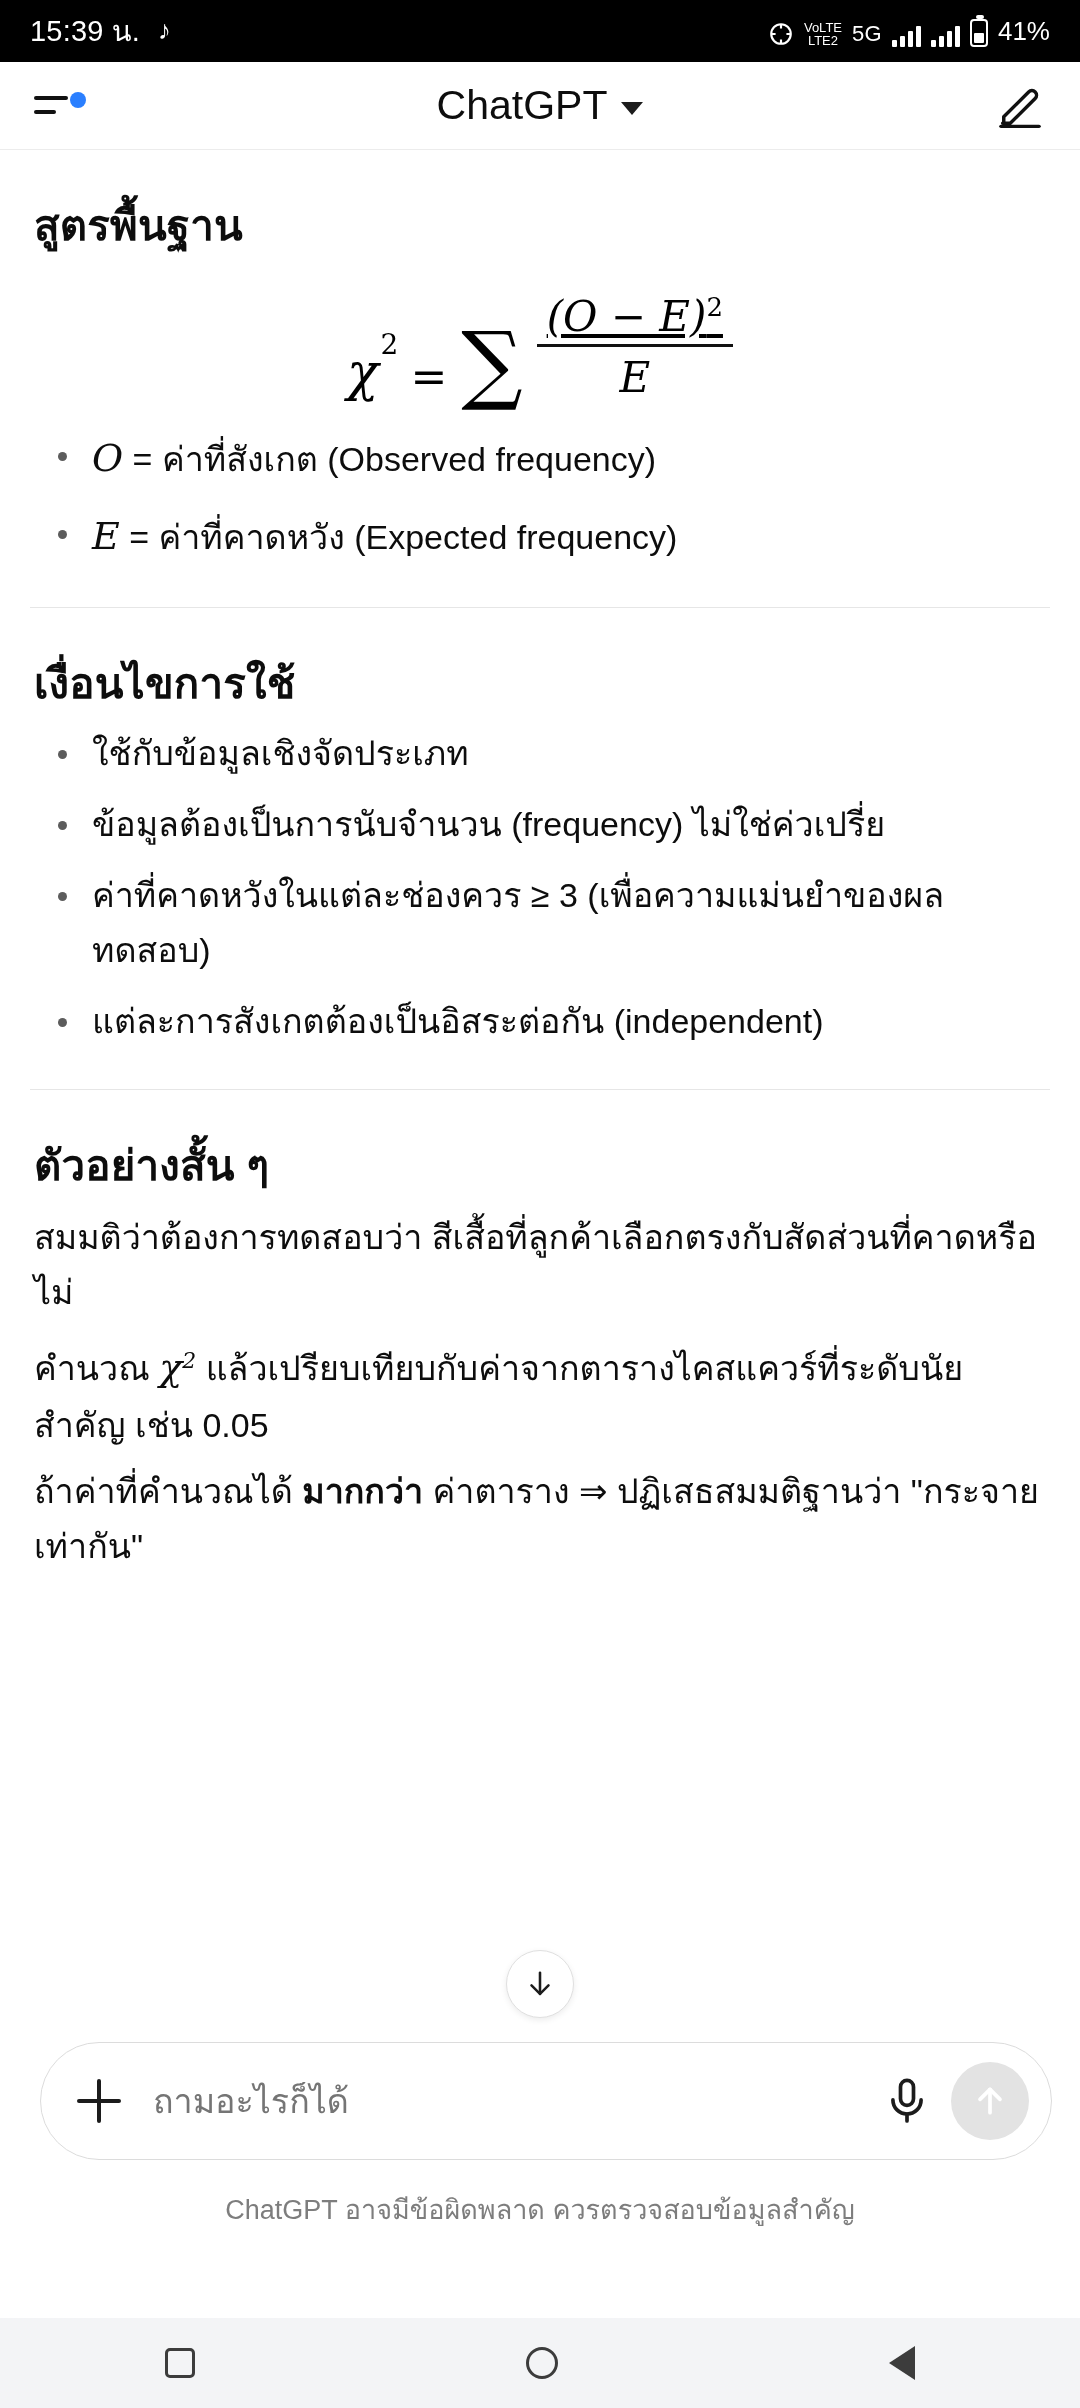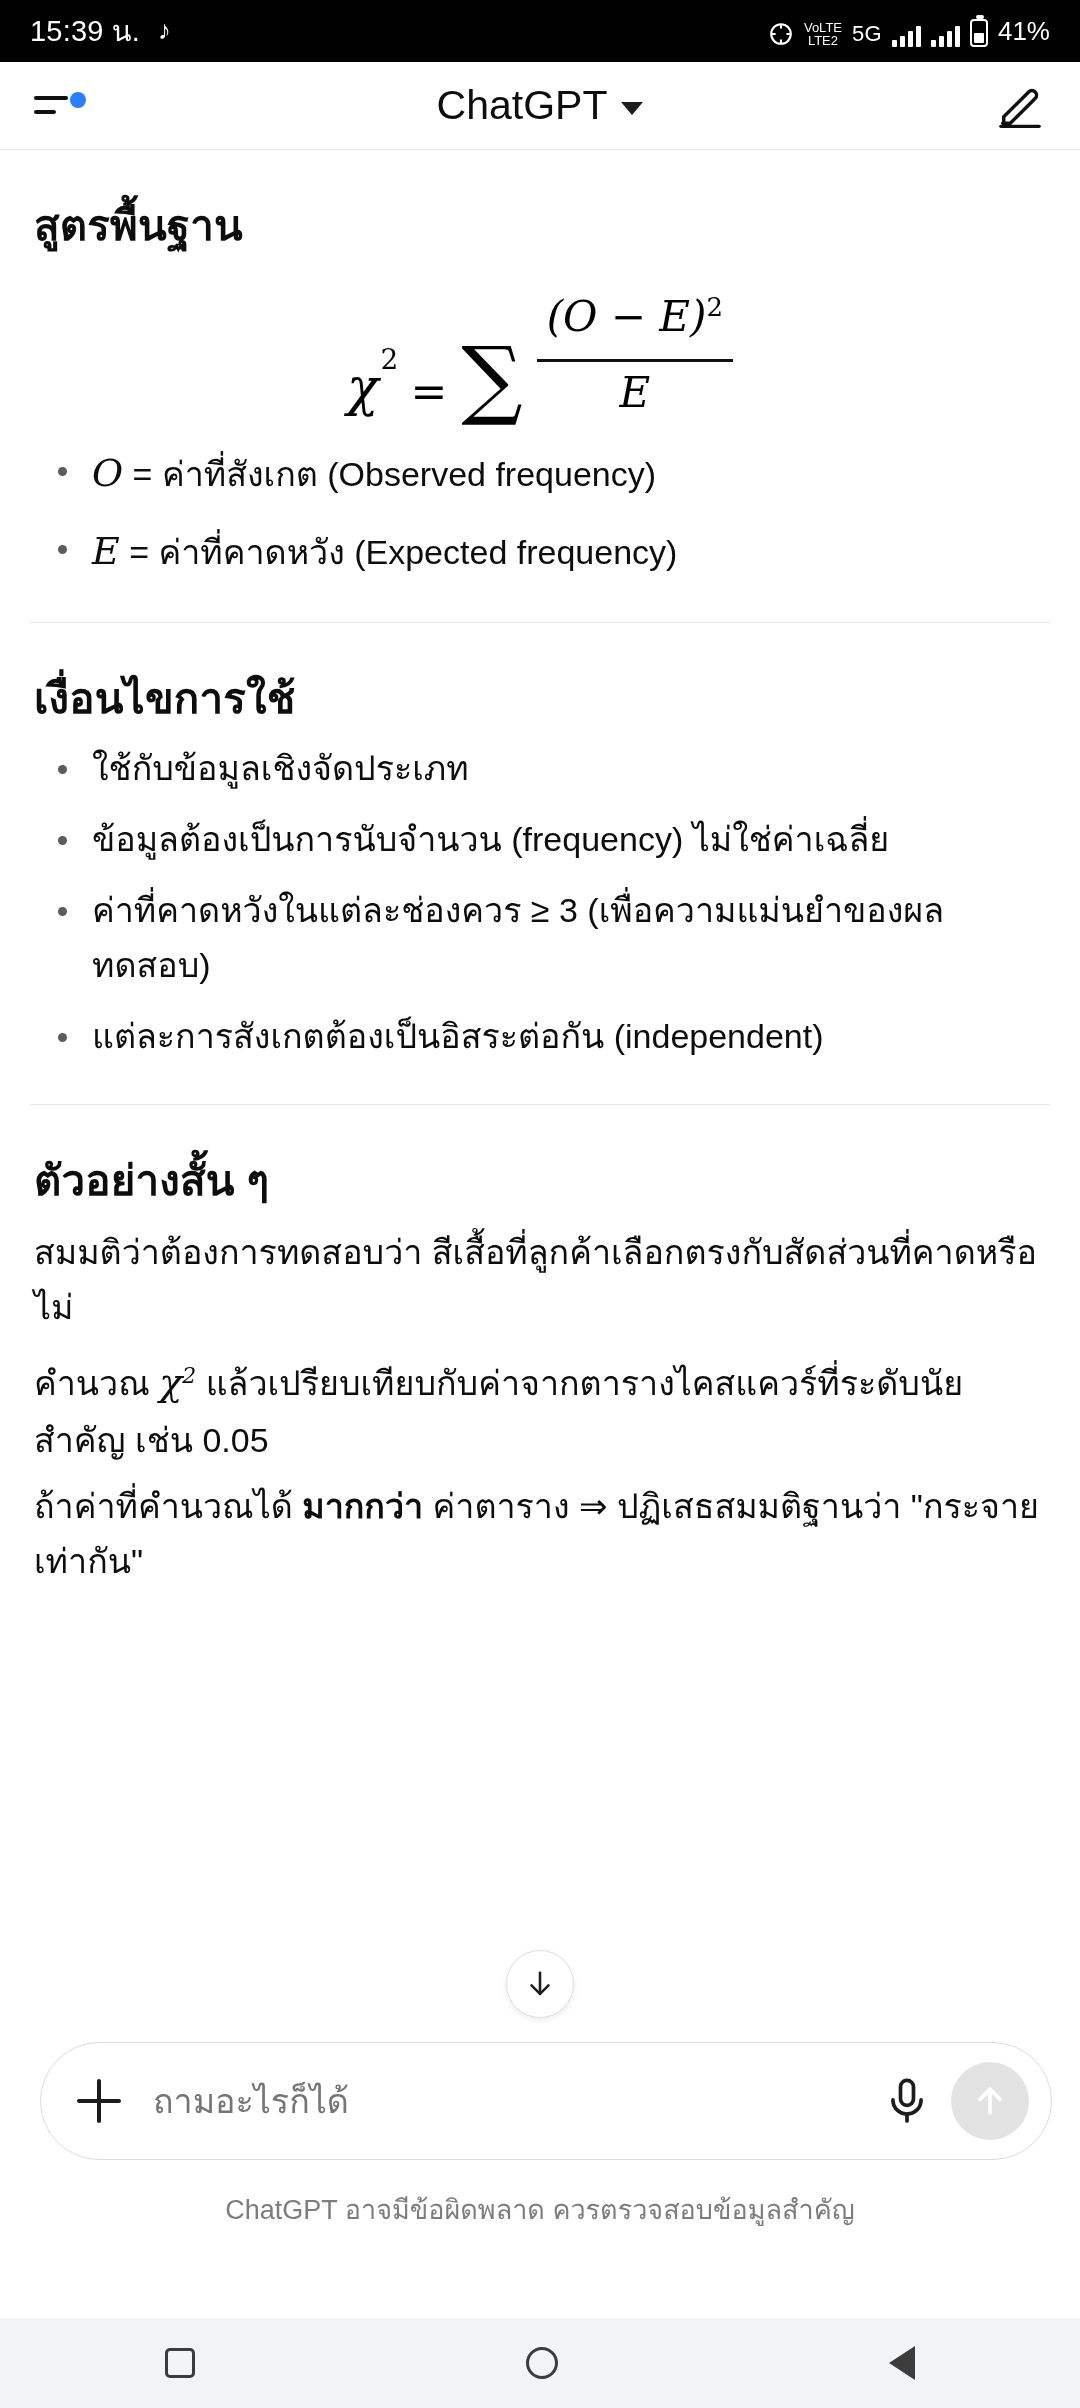--- a/index.html
+++ b/index.html
@@ -96,21 +96,21 @@
     display: flex; justify-content: center; align-items: center;
     margin: 34px 0 26px 0;
     font-family: "DejaVu Serif", serif;
   }
   .frm { display: flex; align-items: flex-end; gap: 14px; }
   .chi { font-style: italic; font-size: 52px; position: relative; }
   .chi sup { font-size: 28px; font-style: normal; position: relative; top: -18px; left: 2px;}
   .eq { font-size: 44px; }
   .sigma { font-size: 86px; line-height: .9; font-family: "DejaVu Serif", serif; }
   .frac { display: inline-flex; flex-direction: column; align-items: center; }
-  .frac .num { font-size: 42px; font-style: italic; padding: 0 10px 18px 10px; }
+  .frac .num { font-size: 42px; font-style: italic; padding: 0 10px 3px 10px; text-decoration: underline; }
   .frac .num sup { font-size: 26px; font-style: normal; }
   .frac .bar { height: 3px; background: #111; width: 100%; }
   .frac .den { font-size: 42px; font-style: italic; padding: 6px 10px 0 10px; }
 
   ul.bul { list-style: none; margin: 6px 0 0 0; padding: 0; }
   ul.bul li {
     position: relative;
     padding-left: 62px;
     font-size: 34px;
     line-height: 1.62;
@@ -279,21 +279,21 @@
     <li>
       <span class="mathvar">E</span><span> = ค่าที่คาดหวัง (Expected frequency)</span>
     </li>
   </ul>
 
   <hr class="sep">
 
   <h2 class="section">เงื่อนไขการใช้</h2>
   <ul class="bul">
     <li>ใช้กับข้อมูลเชิงจัดประเภท</li>
-    <li>ข้อมูลต้องเป็นการนับจำนวน (frequency) ไม่ใช่ค่าเฉลี่ย</li>
+    <li>ข้อมูลต้องเป็นการนับจำนวน (frequency) ไม่ใช่ค่วเปรี่ย</li>
     <li>ค่าที่คาดหวังในแต่ละช่องควร ≥ 3 (เพื่อความแม่นยำของผลทดสอบ)</li>
     <li>แต่ละการสังเกตต้องเป็นอิสระต่อกัน (independent)</li>
   </ul>
 
   <hr class="sep">
 
   <h2 class="section">ตัวอย่างสั้น ๆ</h2>
   <p class="para">สมมติว่าต้องการทดสอบว่า สีเสื้อที่ลูกค้าเลือกตรงกับสัดส่วนที่คาดหรือไม่</p>
 
   <p class="para tight">

